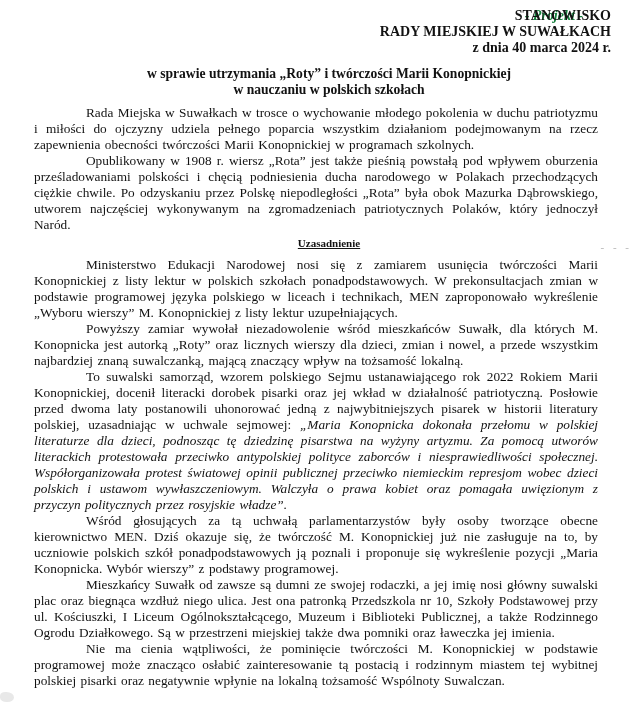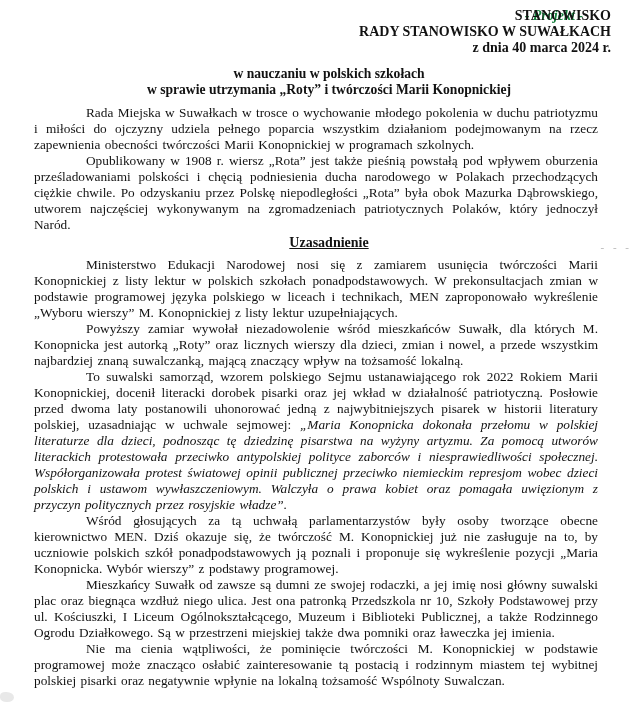--- a/index.html
+++ b/index.html
@@ -55,21 +55,21 @@
   }
   .para {
     margin: 0;
     text-indent: 52px;
   }
   .italic { font-style: italic; }
   .section-heading {
     margin: 2px 0 6px 0;
     text-align: center;
     font-weight: bold;
-    font-size: 14px;
+    font-size: 11px;
     line-height: 16px;
     text-decoration: underline;
     transform: translateX(13px);
   }
   
   .scan-dashes {
     position: absolute;
     top: 241px;
     right: 3px;
     font-size: 11px;
@@ -91,27 +91,27 @@
 </style>
 </head>
 <body>
 
 <div class="page">
 
   <div class="project-label">- Projekt -</div>
 
   <div class="title-block">
     <div>STANOWISKO</div>
-    <div>RADY STANOWISKO W SUWAŁKACH</div>
+    <div>RADY MIEJSKIEJ W SUWAŁKACH</div>
     <div>z dnia 40 marca 2024 r.</div>
   </div>
 
   <div class="subject-block">
+    <div>w sprawie utrzymania „Roty” i twórczości Marii Konopnickiej</div>
     <div>w nauczaniu w polskich szkołach</div>
-    <div>w sprawie utrzymania „Roty” i twórczości Marii Konopnickiej</div>
   </div>
 
   <div class="body-text">
     <div id="intro-paragraphs">
         <p class="para"><span>Rada Miejska w Suwałkach w trosce o wychowanie młodego pokolenia w duchu patriotyzmu i miłości do ojczyzny udziela pełnego poparcia wszystkim działaniom podejmowanym na rzecz zapewnienia obecności twórczości Marii Konopnickiej w programach szkolnych.</span></p>
         <p class="para"><span>Opublikowany w 1908 r. wiersz „Rota” jest także pieśnią powstałą pod wpływem oburzenia prześladowaniami polskości i chęcią podniesienia ducha narodowego w Polakach przechodzących ciężkie chwile. Po odzyskaniu przez Polskę niepodległości „Rota” była obok Mazurka Dąbrowskiego, utworem najczęściej wykonywanym na zgromadzeniach patriotycznych Polaków, który jednoczył Naród.</span></p>
       </div>
 
     <div class="section-heading">Uzasadnienie</div>
 

